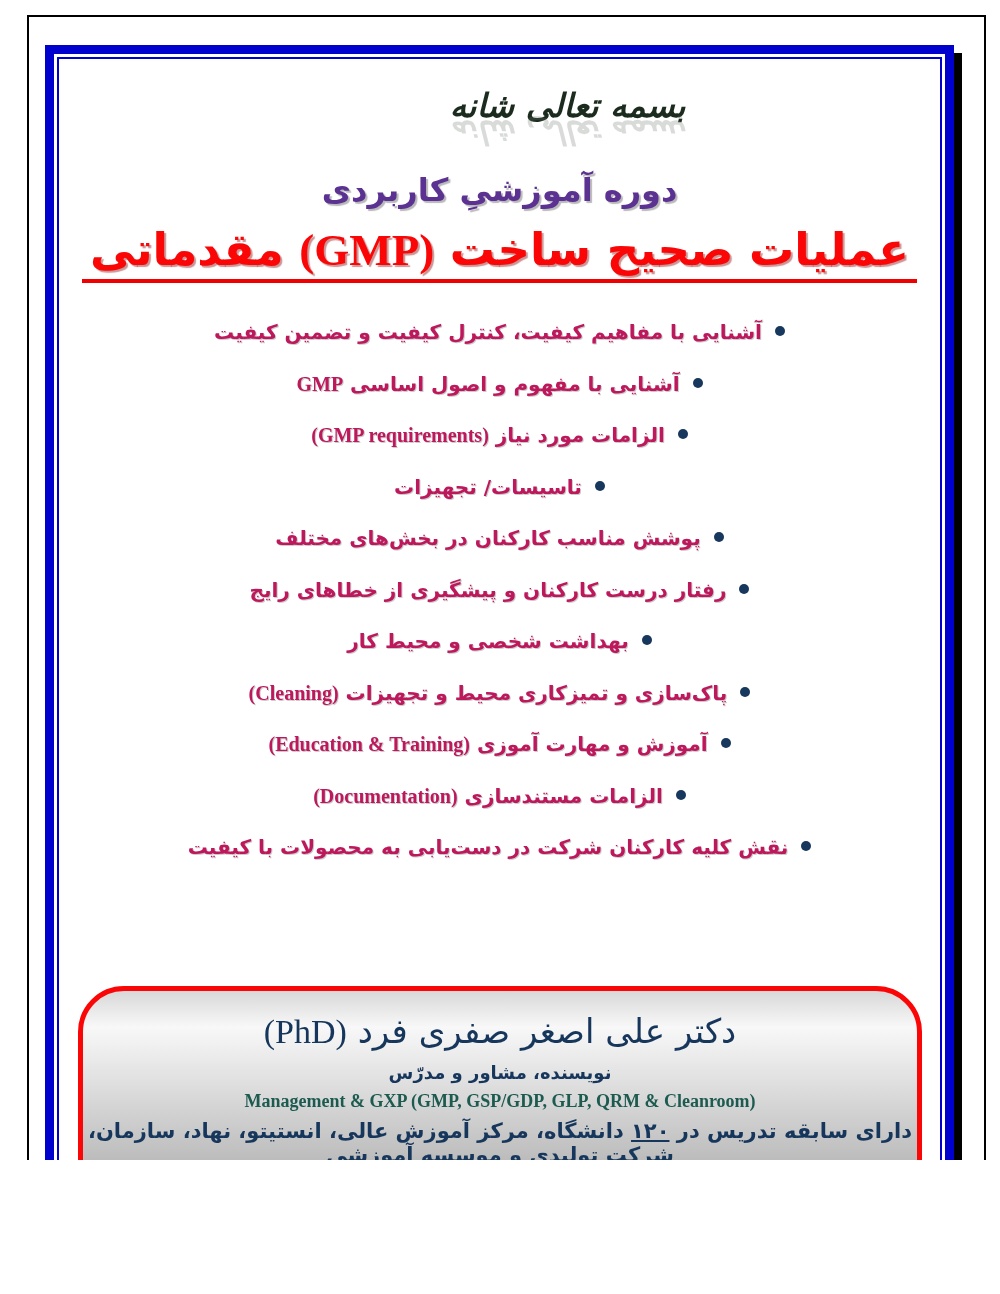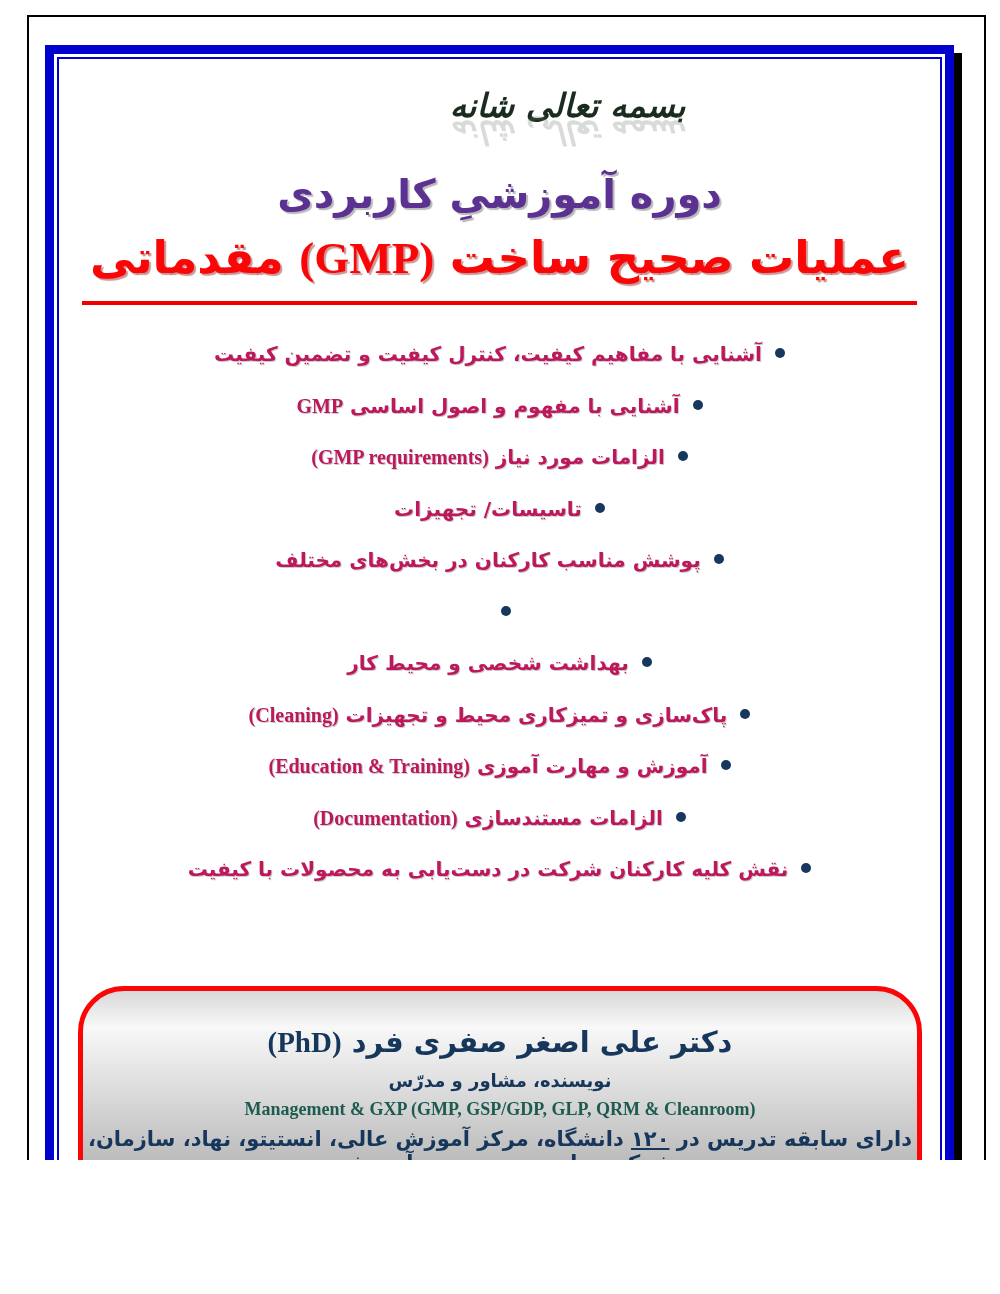--- a/index.html
+++ b/index.html
@@ -26,46 +26,46 @@
   .bismillah-wrap{margin-top:30px;transform:translateX(68px);line-height:1;}
   .bismillah{
     font-family:"DejaVu Sans",sans-serif;font-style:italic;font-weight:bold;
     font-size:33px;color:#1b2b1e;letter-spacing:1px;
   }
   .bismillah.reflect{
     display:block;transform:scaleY(-1);opacity:.25;color:#6a756c;
     margin-top:-6px;filter:blur(.4px);
   }
   .title-1{
-    margin-top:22px;font-size:40px;font-weight:bold;color:#5b3192;
+    margin-top:22px;font-size:32px;font-weight:bold;color:#5b3192;
     text-shadow:2px 2px 1px #b9b9b9;
   }
   .title-2{margin-top:14px;}
   .title-2 .underline{
-    display:inline-block;border-bottom:4px solid #f00000;padding:0 8px 17px 8px;
+    display:inline-block;border-bottom:4px solid #f00000;padding:0 8px 3px 8px;
     font-size:45px;font-weight:bold;color:#fb0606;
     text-shadow:2px 2px 1px rgba(140,20,20,.45);
   }
   .latin-serif{font-family:"Liberation Serif","DejaVu Serif",serif;}
   .topics{
     margin-top:24px;font-size:20px;font-weight:bold;color:#be185d;
     line-height:51.5px;text-shadow:1px 1px 0 rgba(160,160,160,.55);
   }
   .bullet-row{white-space:nowrap;}
   .bullet-dot{
     display:inline-block;width:10px;height:10px;border-radius:50%;
     background:#17375d;margin-left:13px;vertical-align:middle;margin-bottom:5px;
   }
   .red-box{
     position:absolute;left:78px;top:986px;width:844px;height:236px;
     border:5px solid #fb0606;border-radius:46px;box-sizing:border-box;
     background:linear-gradient(180deg,#d8d8d8 0%,#f8f8f8 16%,#e2e2e2 38%,#a2a2a2 100%);
     text-align:center;direction:rtl;padding-top:14px;
   }
-  .presenter-name{font-size:29px;font-weight:bold;color:#16365c;margin-top:20px;}
+  .presenter-name{font-size:34px;font-weight:normal;color:#16365c;margin-top:6px;}
   .presenter-role{font-size:18px;font-weight:bold;color:#16365c;margin-top:11px;}
   .presenter-expertise{
     font-size:18px;font-weight:bold;color:#1d5b50;margin-top:8px;
     font-family:"Liberation Serif","DejaVu Serif",serif;direction:ltr;
   }
   .presenter-experience{font-size:21px;font-weight:bold;color:#16365c;margin-top:7px;text-align:center;}
   .count-underline{text-decoration:underline;}
   .presenter-phone{
     font-size:32px;font-weight:bold;color:#fb0606;margin-top:10px;
     letter-spacing:3px;text-shadow:1px 1px 0 #7d7d7d;
@@ -91,21 +91,21 @@
         <div class="title-2">
           <span class="underline"><span>عملیات صحیح ساخت </span><span class="latin-serif">(GMP)</span><span> مقدماتی</span></span>
         </div>
 
         <div class="topics">
             <div class="bullet-row"><span class="bullet-dot"></span><span>آشنایی با مفاهیم کیفیت، کنترل کیفیت و تضمین کیفیت</span></div>
             <div class="bullet-row"><span class="bullet-dot"></span><span>آشنایی با مفهوم و اصول اساسی </span><span class="latin-serif">GMP</span></div>
             <div class="bullet-row"><span class="bullet-dot"></span><span>الزامات مورد نیاز </span><span class="latin-serif">(GMP requirements)</span></div>
             <div class="bullet-row"><span class="bullet-dot"></span><span>تاسیسات/ تجهیزات</span></div>
             <div class="bullet-row"><span class="bullet-dot"></span><span>پوشش مناسب کارکنان در بخش‌های مختلف</span></div>
-            <div class="bullet-row"><span class="bullet-dot"></span></div>
+            <div class="bullet-row"><span class="bullet-dot"></span><span>رفتار درست کارکنان و پیشگیری از خطاهای رایج</span></div>
             <div class="bullet-row"><span class="bullet-dot"></span><span>بهداشت شخصی و محیط کار</span></div>
             <div class="bullet-row"><span class="bullet-dot"></span><span>پاک‌سازی و تمیزکاری محیط و تجهیزات </span><span class="latin-serif">(Cleaning)</span></div>
             <div class="bullet-row"><span class="bullet-dot"></span><span>آموزش و مهارت آموزی </span><span class="latin-serif">(Education &amp; Training)</span></div>
             <div class="bullet-row"><span class="bullet-dot"></span><span>الزامات مستندسازی </span><span class="latin-serif">(Documentation)</span></div>
             <div class="bullet-row"><span class="bullet-dot"></span><span>نقش کلیه کارکنان شرکت در دست‌یابی به محصولات با کیفیت</span></div>
           </div>
 
       </div>
     </div>
   </div>

